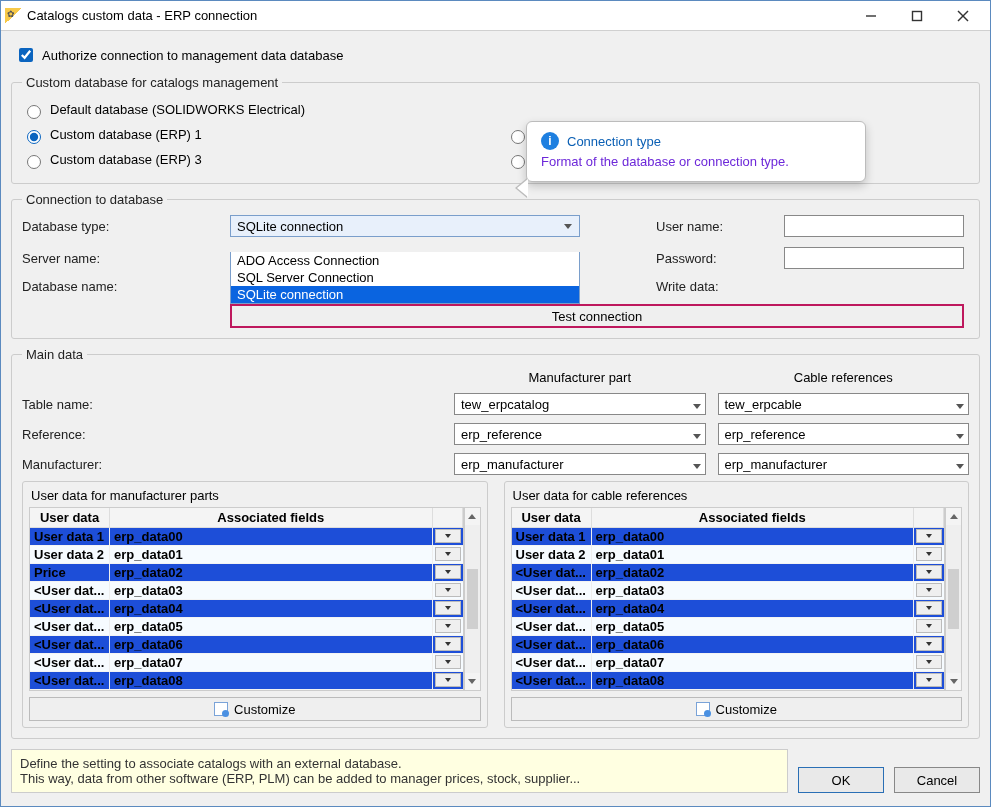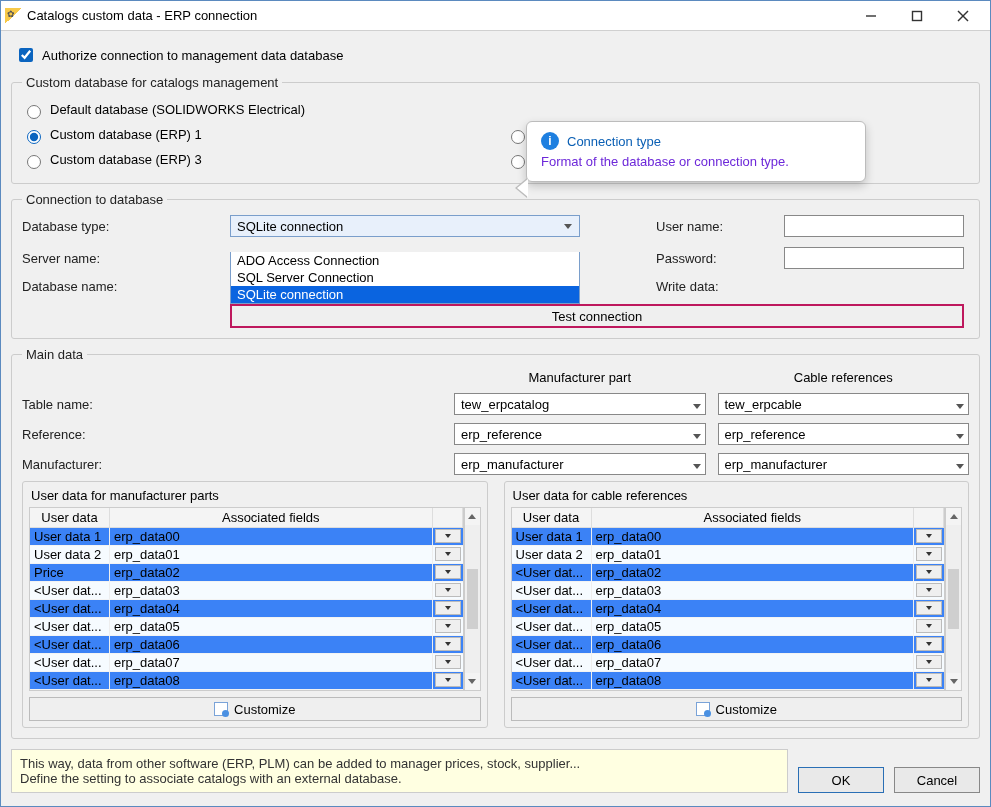--- a/index.html
+++ b/index.html
@@ -30,21 +30,21 @@
   .textin { border:1px solid #888; background:#fff; height:22px; width:100%; padding:0 4px;}
   .btn-wide { border:2px solid #be185d; background:#efefef; height:24px; display:flex; align-items:center; justify-content:center;}
   .main-data .cols { display:grid; grid-template-columns: 420px 1fr 1fr; column-gap:12px; row-gap:8px; align-items:center;}
   .main-data .hdr { text-align:center; font-size:13px;}
   .select { border:1px solid #888; background:#fff; height:22px; width:100%; padding:0 22px 0 6px; position:relative; display:flex; align-items:center;}
   .select .chev{ position:absolute; right:4px; top:3px;}
   .userdata-row { display:grid; grid-template-columns: 1fr 1fr; gap:16px; margin-top:6px;}
   .userdata-panel { border:1px solid #ccc; border-radius:3px; padding:4px 6px 6px; background:#f0f0f0;}
   .ud-title { margin:2px 0 4px 2px;}
   .ud-table-wrap { display:flex; }
-  .ud-table { flex:1; border:1px solid #ccc; background:#3b82f6; height:184px; overflow:hidden;}
+  .ud-table { flex:1; border:1px solid #ccc; background:#1d4ed8; height:184px; overflow:hidden;font-weight:bold;}
   .ud-head { display:grid; grid-template-columns: 80px 1fr 30px; background:#f4f4f4; border-bottom:1px solid #ddd;}
   .ud-head > div { padding:2px 6px; border-right:1px solid #ddd; text-align:center;}
   .ud-body .row { display:grid; grid-template-columns: 80px 1fr 30px; border-bottom:1px solid #f3f3f3;}
   .ud-body .row:nth-child(even){ background:#f6fbff;}
   .ud-body .cell { padding:1px 4px; border-right:1px solid #eee; overflow:hidden; white-space:nowrap; text-overflow:ellipsis;}
   .ud-body .ddbtn { display:flex; align-items:center; justify-content:center; background:#efefef; border:1px solid #bbb; margin:1px 2px; height:14px;}
   .ud-body .ddbtn::before{ content:""; border-left:3px solid transparent;border-right:3px solid transparent;border-top:4px solid #333;}
   .scrollbar { width:17px; background:#efefef; border:1px solid #ccc; display:flex; flex-direction:column; justify-content:space-between;}
   .scrollbar .arrow{ height:17px; display:flex; align-items:center; justify-content:center; background:#f4f4f4;}
   .scrollbar .up::before{content:"";border-left:4px solid transparent;border-right:4px solid transparent;border-bottom:5px solid #666;}
@@ -333,22 +333,22 @@
           <div class="customize-btn">
             <span class="ico"></span>
             <span>Customize</span>
           </div>
         </div>
       </div>
     </fieldset>
 
     <div class="help-footer">
       <div class="helpbox">
+        <div>Define the setting to associate catalogs with an external database.</div>
         <div>This way, data from other software (ERP, PLM) can be added to manager prices, stock, supplier...</div>
-        <div>Define the setting to associate catalogs with an external database.</div>
       </div>
       <div class="footer-btn ok">
           <span>OK</span>
         </div>
       <div class="footer-btn">
           <span>Cancel</span>
         </div>
     </div>
 
   </div>

